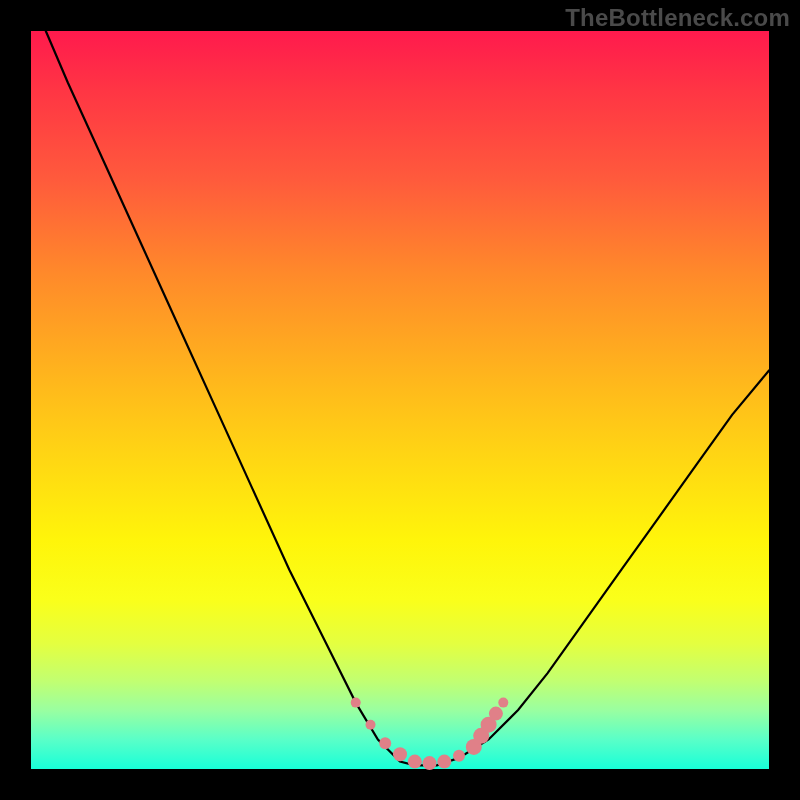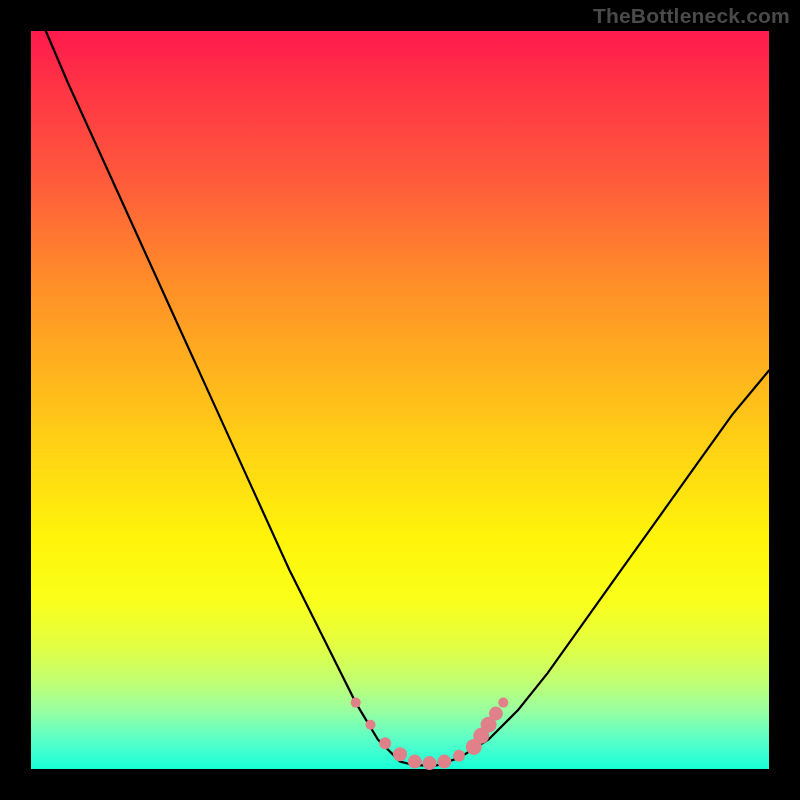--- a/index.html
+++ b/index.html
@@ -42,21 +42,21 @@
     position: absolute;
     left: 0; top: 0;
     width: 738px; height: 738px;
     overflow: visible;
   }
   .brand {
     position: absolute;
     top: 4px;
     right: 10px;
     color: #4a4a4a;
-    font-size: 21px;
+    font-size: 24px;
     font-weight: 600;
     letter-spacing: 0.2px;
   }
 </style>
 </head>
 <body>
 
 <div class="frame">
   <div class="brand">TheBottleneck.com</div>
   <div class="plot">

